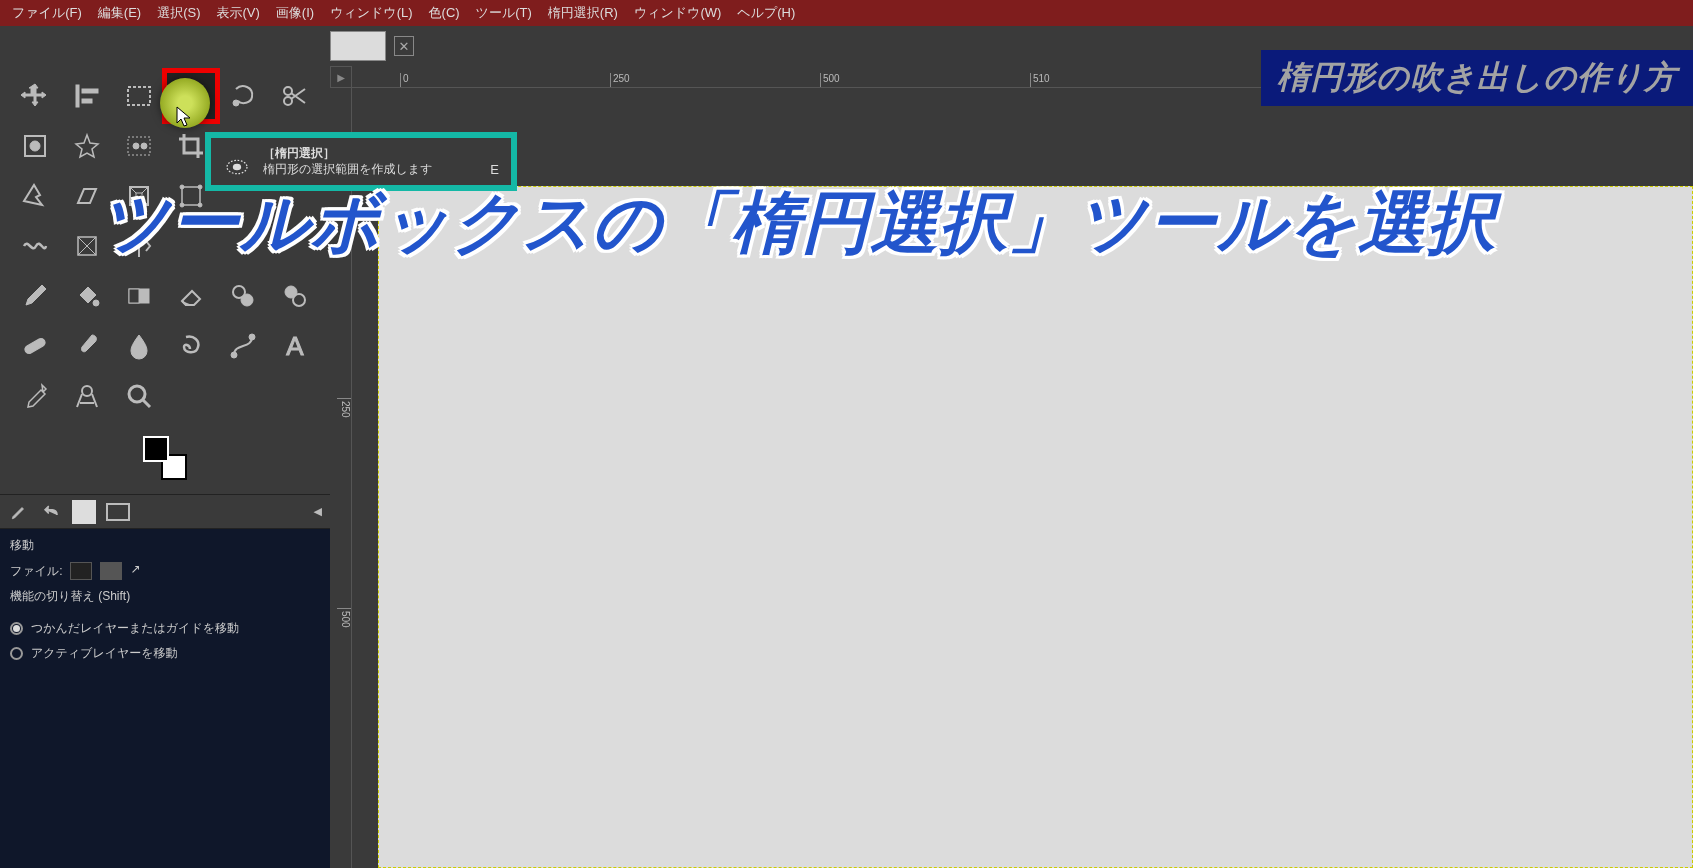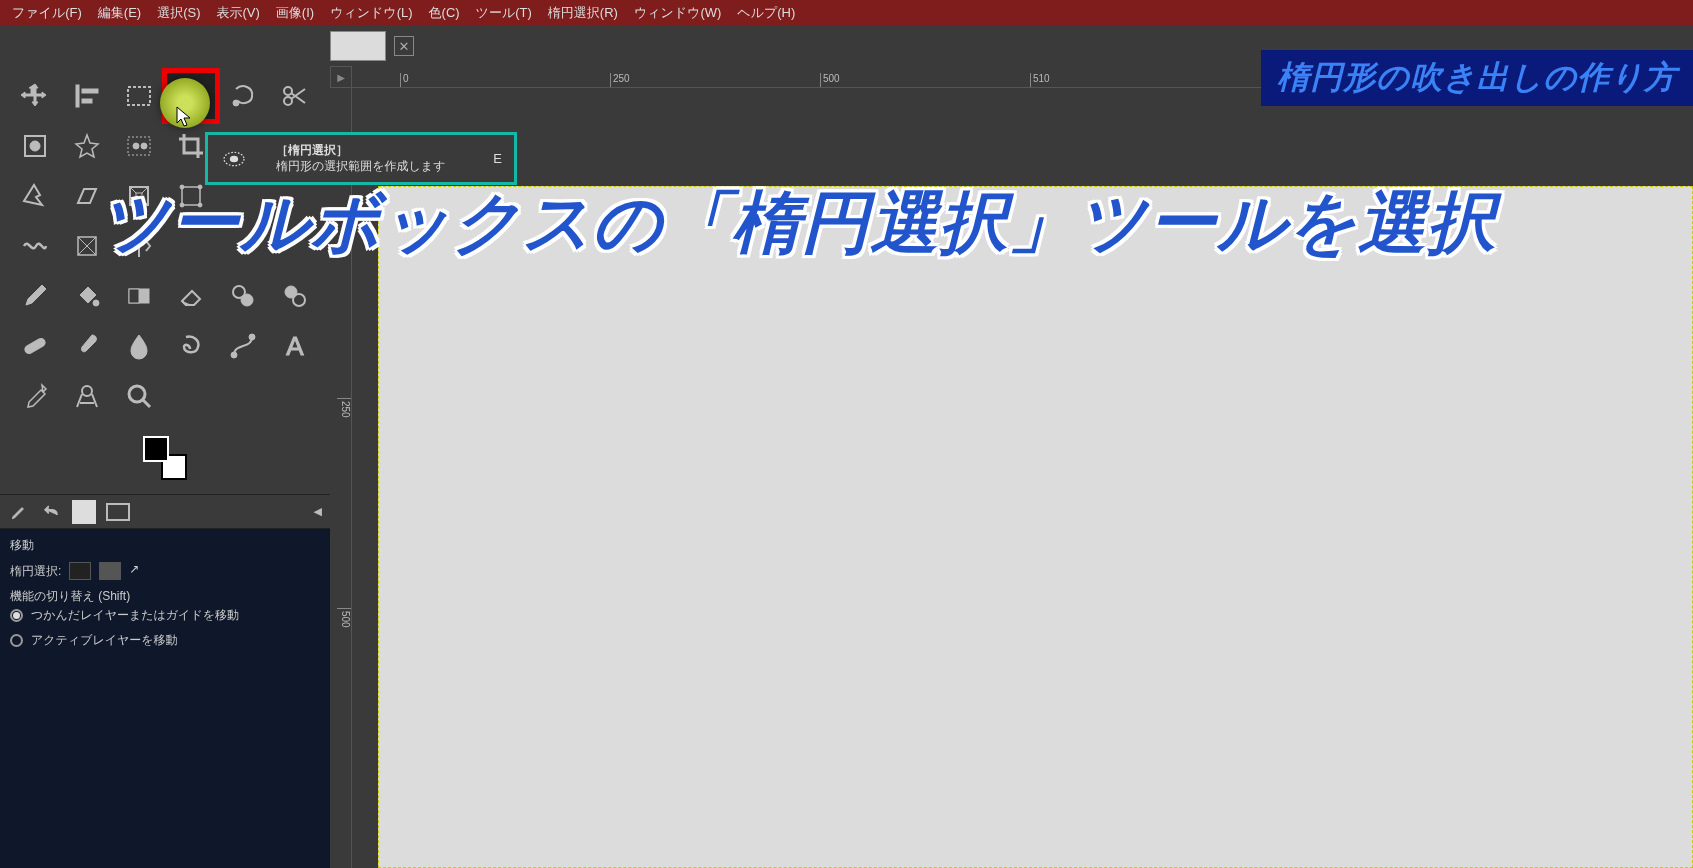--- a/index.html
+++ b/index.html
@@ -40,28 +40,28 @@
 .opts .radio.on::after{content:"";display:block;width:7px;height:7px;border-radius:50%;background:#ddd;margin:1px}
 
 .canvas-area{flex:1;background:#3a3a3a;position:relative}
 .hruler{position:absolute;top:0;left:22px;right:0;height:22px;background:#3a3a3a;border-bottom:1px solid #555}
 .hruler .tick{position:absolute;bottom:0;border-left:1px solid #888;font-size:10px;color:#bbb;padding-left:2px;height:14px}
 .vruler{position:absolute;top:22px;left:0;width:22px;bottom:0;background:#3a3a3a;border-right:1px solid #555}
 .vruler .tick{position:absolute;right:0;border-top:1px solid #888;font-size:10px;color:#bbb;writing-mode:vertical-rl;padding-top:2px;width:14px}
 .corner{position:absolute;top:0;left:0;width:22px;height:22px;background:#3a3a3a;border:1px solid #555;display:flex;align-items:center;justify-content:center;color:#888;font-size:10px}
 .canvas{position:absolute;top:120px;left:48px;right:0;bottom:0;background:#dcdcdc;border:1px dashed #cc0}
 
-.tooltip{position:absolute;top:132px;left:205px;background:#3a3a3a;border:3px solid #14b8a6;padding:8px 12px;width:312px;display:flex;align-items:center;gap:28px;z-index:10}
+.tooltip{position:absolute;top:132px;left:205px;background:#3a3a3a;border:6px solid #14b8a6;padding:8px 12px;width:312px;display:flex;align-items:flex-end;gap:12px;z-index:10}
 .tooltip svg{width:28px;height:20px}
 .tooltip .tt-text{flex:1;font-size:12px;color:#ddd;line-height:1.3}
 .tooltip .key{color:#ddd;font-size:13px}
 
 .cursor{position:absolute;top:105px;left:175px;z-index:30;pointer-events:none}
 
-.banner{position:absolute;top:50px;right:0;background:#0a1a7a;color:#3b82f6;font-weight:900;font-size:32px;padding:6px 16px;z-index:20;font-style:italic;letter-spacing:1px}
+.banner{position:absolute;top:50px;right:0;background:#0a1a7a;color:#a3a3a3;font-weight:900;font-size:32px;padding:6px 16px;z-index:20;font-style:italic;letter-spacing:1px}
 .instruction{position:absolute;top:178px;left:100px;font-size:68px;font-weight:900;color:#2255cc;font-style:italic;z-index:20;text-shadow:3px 3px 0 #fff,-3px -3px 0 #fff,3px -3px 0 #fff,-3px 3px 0 #fff,0 3px 0 #fff,3px 0 0 #fff,0 -3px 0 #fff,-3px 0 0 #fff;letter-spacing:1px}
 
 .ellipse-click{position:absolute;top:78px;left:160px;width:50px;height:50px;border-radius:50%;background:radial-gradient(circle,#cde05a 20%,#8aa018 80%);z-index:25;box-shadow:0 0 8px rgba(0,0,0,.5)}
 </style>
 </head>
 <body>
 
 <div class="menubar" id="menubar">
     <span>ファイル(F)</span>
     <span>編集(E)</span>
@@ -303,26 +303,26 @@
             <path d="M4 9h10a6 6 0 016 6v1"></path>
           </svg>
         </span>
       <span class="cur"></span>
       <span class="scr"></span>
       <span class="arrow">◀</span>
     </div>
     <div class="opts">
       <div class="title">移動</div>
       <div class="row">
-        <span>楕円選択:</span>
+        <span>ファイル:</span>
         <span class="chip"></span>
         <span class="chip" style="background:#555"></span>
         <span class="chip" style="background:transparent;border:none">↗</span>
       </div>
-      <div style="margin-bottom:2px">機能の切り替え (Shift)</div>
+      <div style="margin-bottom:15px">機能の切り替え (Shift)</div>
       <div class="row">
           <span class="radio on"></span>
           <span>つかんだレイヤーまたはガイドを移動</span>
         </div>
       <div class="row">
           <span class="radio"></span>
           <span>アクティブレイヤーを移動</span>
         </div>
     </div>
   </div>

